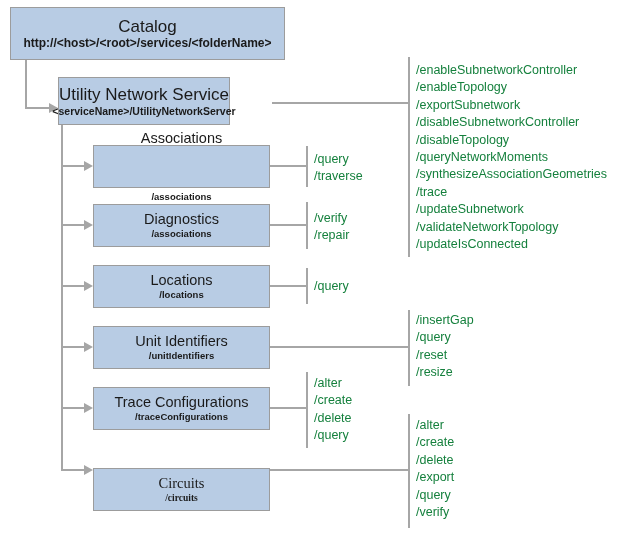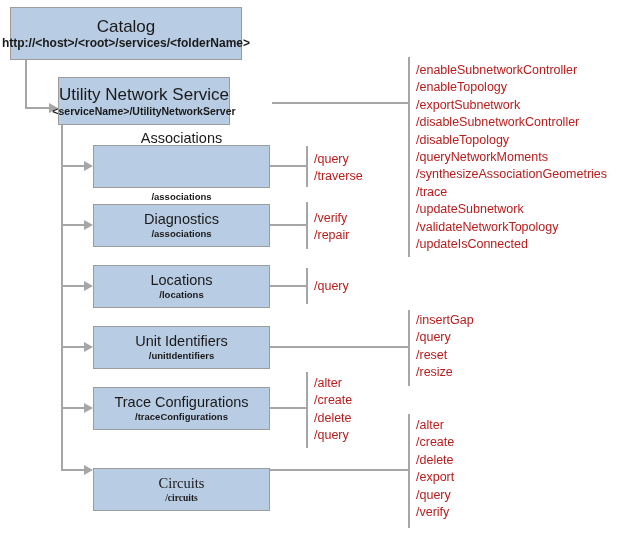--- a/index.html
+++ b/index.html
@@ -9,40 +9,40 @@
   }
   .line { position:absolute; background:#a6a6a6; }
   .box {
     position:absolute; background:#b8cce4; border:1.5px solid #9c9c9c;
     box-sizing:border-box; display:flex; flex-direction:column;
     align-items:center; justify-content:center; text-align:center;
   }
   .box-title { color:#1a1a1a; line-height:1.12; white-space:nowrap; }
   .box-sub   { color:#1a1a1a; font-weight:700; line-height:1.15; white-space:nowrap; margin-top:1px; }
 
-  #box-catalog { left:10px; top:7px; width:232px; height:53px; }
+  #box-catalog { left:10px; top:7px; width:275px; height:53px; }
   #box-catalog .box-title { font-size:17px; }
   #box-catalog .box-sub   { font-size:12px; }
 
   #box-service { left:58px; top:77px; width:172px; height:48px; }
   #box-service .box-title { font-size:17px; }
   #box-service .box-sub   { font-size:10.5px; }
 
   .child { left:93px; width:177px; height:43px; }
   .child .box-title { font-size:14.5px; }
   .child .box-sub   { font-size:9.5px; }
   #box-assoc { top:145px;gap:45px; }
   #box-diag  { top:204px; }
   #box-loc   { top:265px; }
   #box-unit  { top:326px; }
   #box-trace { top:387px; }
   #box-circ  { top:468px;font-family:Liberation Serif, serif; }
 
   .ops {
-    position:absolute; color:#b91c1c; font-size:12.5px;
+    position:absolute; color:#15803d; font-size:12.5px;
     line-height:17.4px; white-space:nowrap;
   }
   #ops-service { left:416px; top:62px;  }
   #ops-assoc   { left:314px; top:151px; }
   #ops-diag    { left:314px; top:210px; }
   #ops-loc     { left:314px; top:278px; }
   #ops-unit    { left:416px; top:312px; }
   #ops-trace   { left:314px; top:375px; }
   #ops-circ    { left:416px; top:417px; }
 

